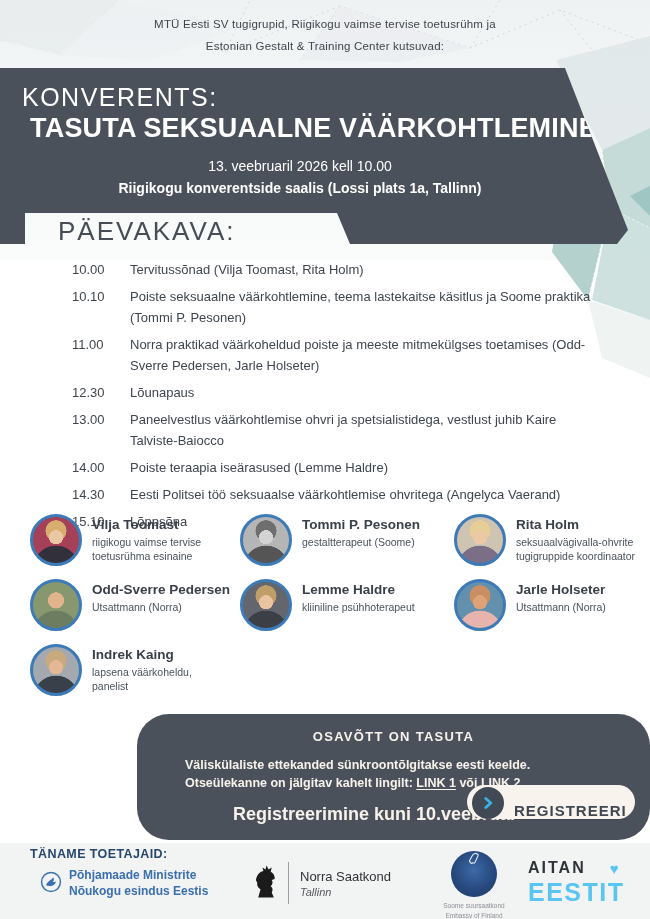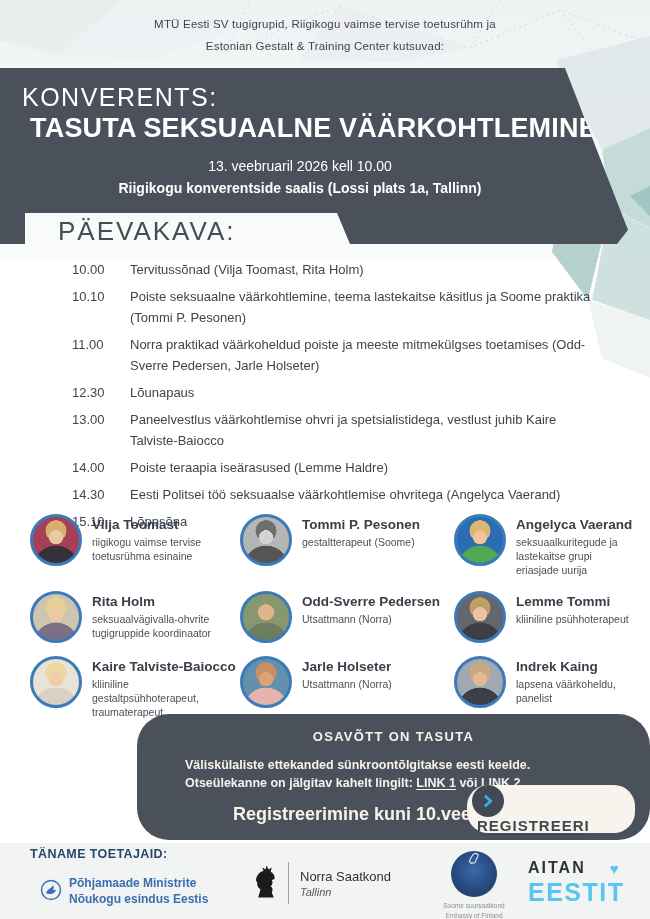--- a/index.html
+++ b/index.html
@@ -43,31 +43,31 @@
   .av8{background:radial-gradient(circle at 50% 44%,#dda376 20%,transparent 21%),radial-gradient(circle at 50% 30%,#c98f62 26%,transparent 27%),radial-gradient(circle at 50% 112%,#e6b4ac 40%,transparent 41%),#6390ad;}
   .av9{background:radial-gradient(circle at 50% 44%,#e4b894 20%,transparent 21%),radial-gradient(circle at 50% 30%,#c9a97e 26%,transparent 27%),radial-gradient(circle at 50% 112%,#39404a 40%,transparent 41%),#a3a9ae;}
 
   
   .reg{position:absolute;left:137px;right:0;top:714px;height:126px;background:#4a515a;
        border-radius:32px;color:#f7f3ec;}
   .reg-free{text-align:center;padding-top:15px;font-size:13px;font-weight:700;letter-spacing:1.3px;}
   .reg-notes{position:absolute;left:48px;top:43px;font-size:12.5px;font-weight:700;line-height:1.4;}
   .lnk{color:#f7f3ec;text-decoration:underline;text-underline-offset:2px;cursor:pointer;}
   .reg-deadline{position:absolute;left:48px;top:90px;font-size:18px;font-weight:700;margin-left:48px;}
-  .reg-btn{position:absolute;left:330px;top:71px;width:168px;height:48px;background:#f8f4ed;
-           border-radius:21px;display:flex;align-items:flex-start;cursor:pointer;flex-direction:column;}
+  .reg-btn{position:absolute;left:330px;top:71px;width:168px;height:34px;background:#f8f4ed;
+           border-radius:21px;display:flex;align-items:flex-end;cursor:pointer;}
   .chev{width:32px;height:32px;border-radius:50%;background:#414a54;margin-left:5px;flex:none;
         display:flex;align-items:center;justify-content:center;}
   .reg-label{margin-left:10px;font-size:15px;font-weight:800;letter-spacing:1px;color:#3f4852;
              text-decoration:underline;text-underline-offset:3px;}
 
   
   .footer{position:absolute;left:0;right:0;top:843px;bottom:0;background:#f2f3f3;}
   .thanks{position:absolute;left:30px;top:4px;font-size:12.5px;font-weight:700;color:#27466b;letter-spacing:.4px;}
-  .nordic{position:absolute;left:40px;top:25px;display:flex;gap:7px;align-items:center;margin-top:8px;}
+  .nordic{position:absolute;left:40px;top:25px;display:flex;gap:7px;align-items:center;}
   .nordic-text{font-size:12px;font-weight:700;color:#3a6fb0;line-height:1.3;}
   .norway{position:absolute;left:252px;top:18px;display:flex;align-items:center;}
   .nw-div{width:1px;height:42px;background:#9aa0a5;margin:0 11px 0 9px;}
   .nw-name{font-size:13px;color:#2f3337;}
   .nw-city{font-size:11px;color:#55595e;font-style:italic;margin-top:2px;}
   .finland{position:absolute;left:422px;top:8px;width:104px;text-align:center;}
   .fi-circle{width:46px;height:46px;border-radius:50%;margin:0 auto 4px;
              background:radial-gradient(circle at 50% 42%,#3d6aa8 0%,#27497e 55%,#1e3a67 100%);
              display:flex;align-items:flex-start;justify-content:center;}
   .fi-cap{font-size:6.5px;color:#8c9196;line-height:1.55;}
@@ -167,52 +167,38 @@
         </div>
     </div>
     <div class="card">
       <div class="avatar av2"></div>
       <div>
           <div class="sp-name">Tommi P. Pesonen</div>
            <div class="sp-role">gestaltterapeut (Soome)</div>
         </div>
     </div>
     <div class="card">
-      <div class="avatar av3"></div>
-      <div>
-          <div class="sp-name">Angelyca Vaerand</div>
-           <div class="sp-role">seksuaalkuritegude ja lastekaitse grupi eriasjade uurija</div>
-        </div>
-    </div>
-    <div class="card">
       <div class="avatar av4"></div>
       <div>
           <div class="sp-name">Rita Holm</div>
            <div class="sp-role">seksuaalvägivalla-ohvrite tugigruppide koordinaator</div>
         </div>
     </div>
     <div class="card">
       <div class="avatar av5"></div>
       <div>
           <div class="sp-name">Odd-Sverre Pedersen</div>
            <div class="sp-role">Utsattmann (Norra)</div>
         </div>
     </div>
     <div class="card">
       <div class="avatar av6"></div>
       <div>
-          <div class="sp-name">Lemme Tommi</div>
+          <div class="sp-name">Lemme Haldre</div>
            <div class="sp-role">kliiniline psühhoterapeut</div>
-        </div>
-    </div>
-    <div class="card">
-      <div class="avatar av7"></div>
-      <div>
-          <div class="sp-name">Kaire Talviste-Baiocco</div>
-           <div class="sp-role">kliiniline gestaltpsühhoterapeut, traumaterapeut</div>
         </div>
     </div>
     <div class="card">
       <div class="avatar av8"></div>
       <div>
           <div class="sp-name">Jarle Holseter</div>
            <div class="sp-role">Utsattmann (Norra)</div>
         </div>
     </div>
     <div class="card">

